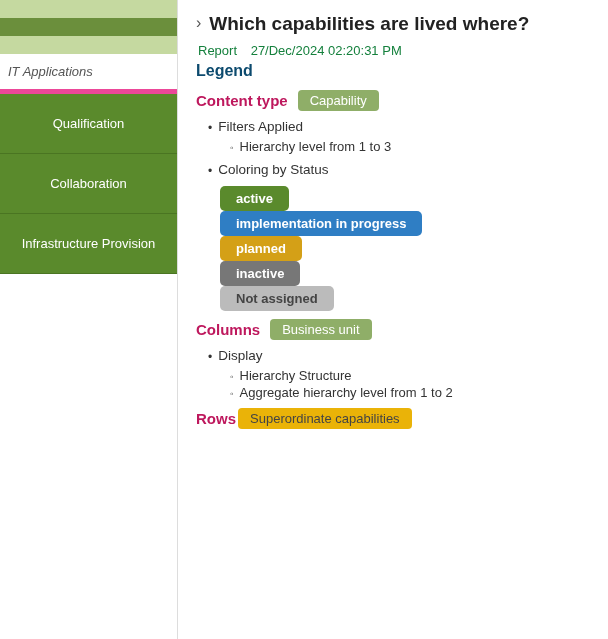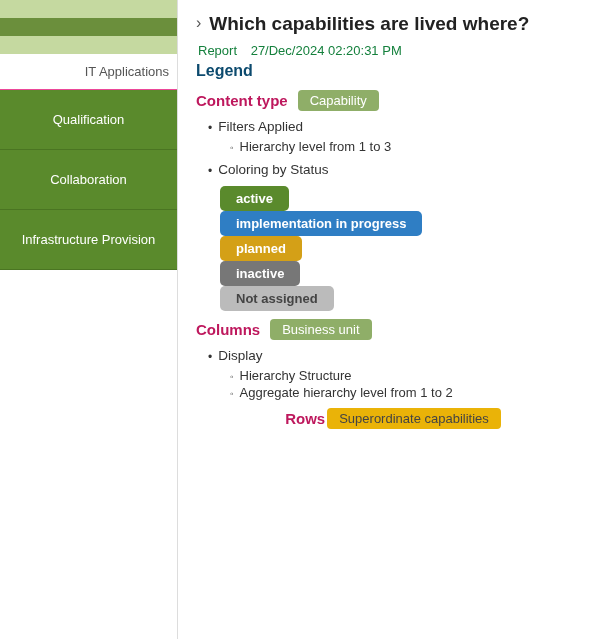--- a/index.html
+++ b/index.html
@@ -37,25 +37,26 @@
     }
 
     .sidebar-stripes-group {
       display: flex;
       flex-direction: column;
       gap: 0;
     }
 
     .sidebar-item-label-row {
       padding: 0;
-      text-align: right;
+      text-align: left;
       font-size: 13px;
       color: #555;
-      border-bottom: 1px solid #ec4899;
+      border-bottom: 5px solid #ec4899;
       padding: 10px 8px;
+      font-style: italic;
     }
 
     .sidebar-item-green {
       background: #5a8a2c;
       color: #fff;
       text-align: center;
       padding: 22px 8px;
       font-size: 13px;
       font-weight: 500;
       border-bottom: 1px solid #4a7522;
@@ -203,21 +204,20 @@
     .status-active { background: #5a8a2c; }
     .status-implementation { background: #2f7ec4; }
     .status-planned { background: #d4a017; }
     .status-inactive { background: #777; }
     .status-not-assigned { background: #bbb; color: #444; }
 
     .rows-section {
       display: flex;
       align-items: center;
       gap: 2px;
-      justify-content: center;
     }
   </style>
 </head>
 <body>
 
 <div class="sidebar">
 
   <div class="sidebar-stripes-group">
     <div class="sidebar-stripe light"></div>
     <div class="sidebar-stripe dark"></div>

